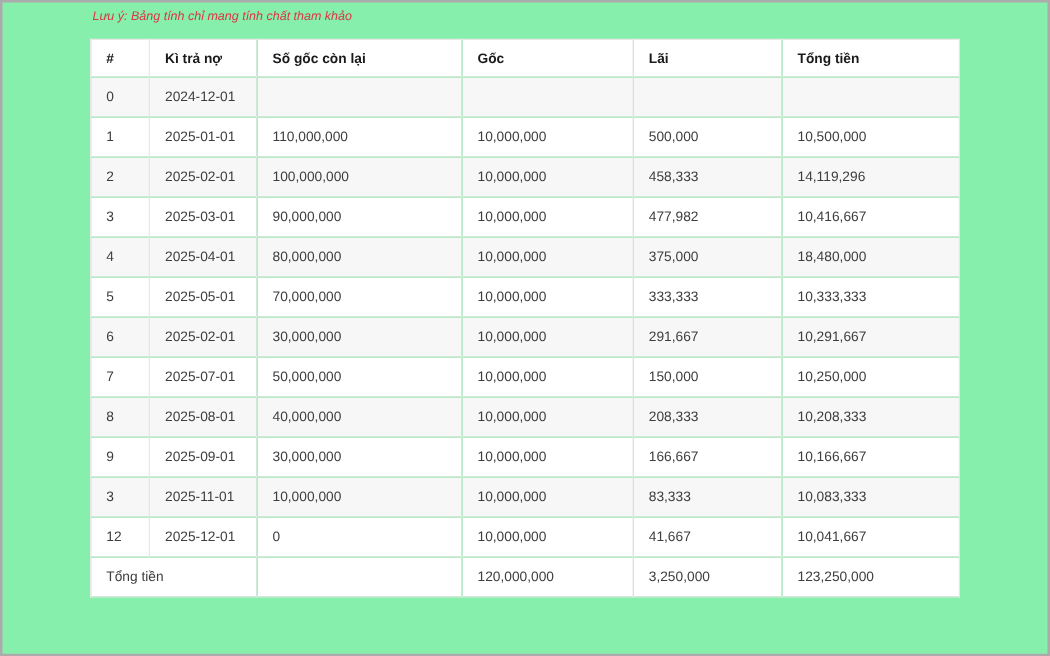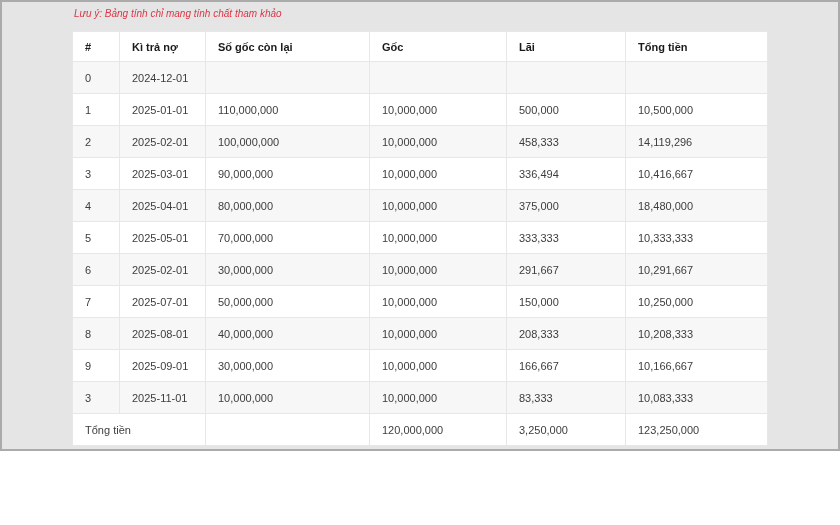--- a/index.html
+++ b/index.html
@@ -5,23 +5,23 @@
   * { box-sizing: border-box; margin: 0; padding: 0; }
   html, body { background: #fff; }
   body {
     width: 840px;
     height: 525px;
     font-family: "Liberation Sans", sans-serif;
     overflow: hidden;
   }
   .frame {
     width: 840px;
-    height: 451px;
+    height: 525px;
     border: 2px solid #ababab;
-    background: #e5e5e5;
+    background: #86efac;
     overflow: hidden;
   }
   .note {
     margin: 6px 0 0 72px;
     font-size: 10px;
     font-style: italic;
     color: #dc3545;
     line-height: 12px;
   }
   table.schedule {
@@ -106,21 +106,21 @@
           <td>100,000,000</td>
           <td>10,000,000</td>
           <td>458,333</td>
           <td>14,119,296</td>
         </tr>
         <tr>
           <td>3</td>
           <td>2025-03-01</td>
           <td>90,000,000</td>
           <td>10,000,000</td>
-          <td>336,494</td>
+          <td>477,982</td>
           <td>10,416,667</td>
         </tr>
         <tr>
           <td>4</td>
           <td>2025-04-01</td>
           <td>80,000,000</td>
           <td>10,000,000</td>
           <td>375,000</td>
           <td>18,480,000</td>
         </tr>
@@ -165,20 +165,28 @@
           <td>10,166,667</td>
         </tr>
         <tr>
           <td>3</td>
           <td>2025-11-01</td>
           <td>10,000,000</td>
           <td>10,000,000</td>
           <td>83,333</td>
           <td>10,083,333</td>
         </tr>
+        <tr>
+          <td>12</td>
+          <td>2025-12-01</td>
+          <td>0</td>
+          <td>10,000,000</td>
+          <td>41,667</td>
+          <td>10,041,667</td>
+        </tr>
       </tbody>
     <tfoot>
       <tr>
           <td colspan="2">Tổng tiền</td>
           <td></td>
           <td>120,000,000</td>
           <td>3,250,000</td>
           <td>123,250,000</td>
         </tr>
     </tfoot>

